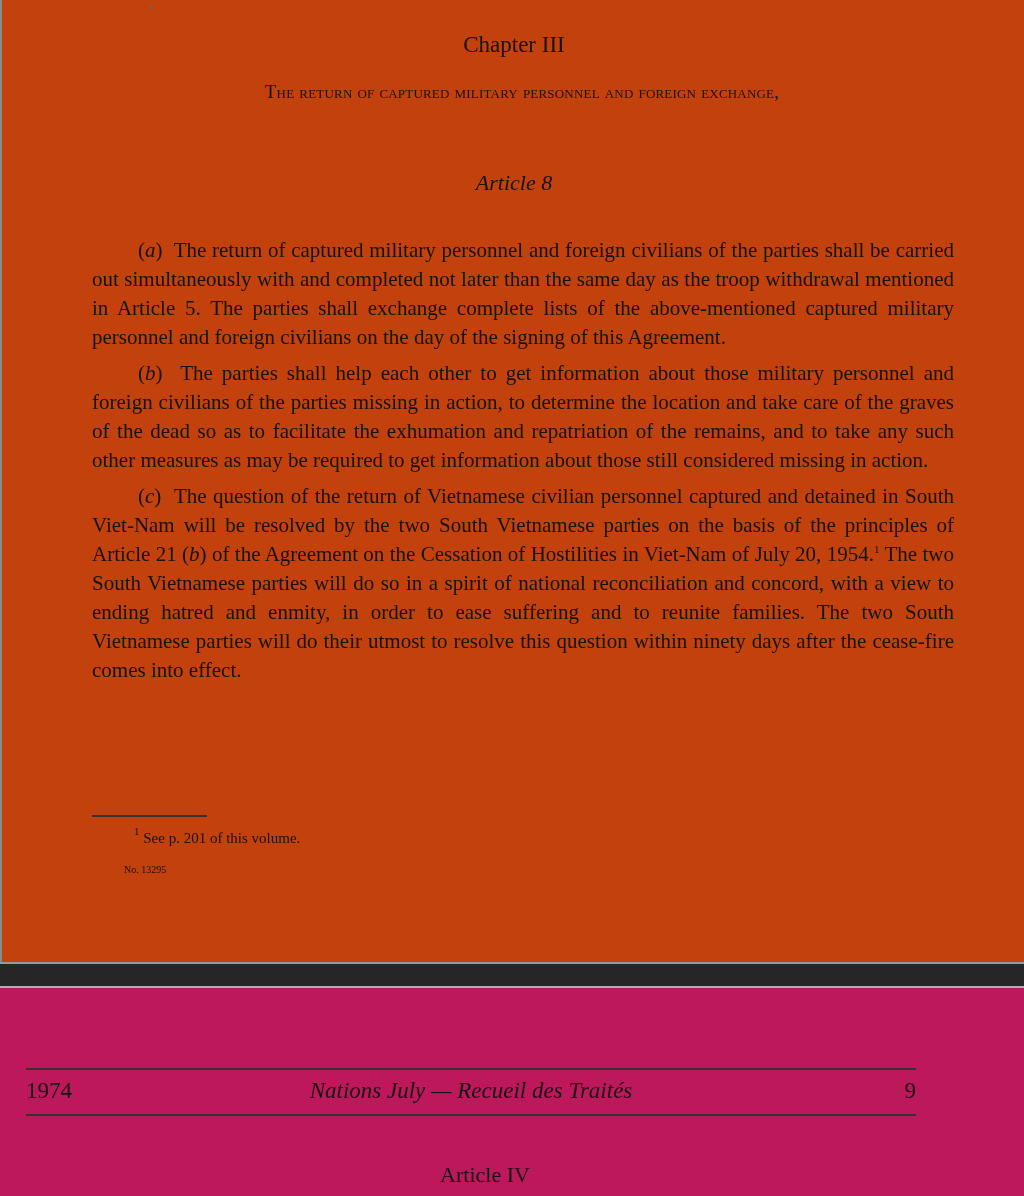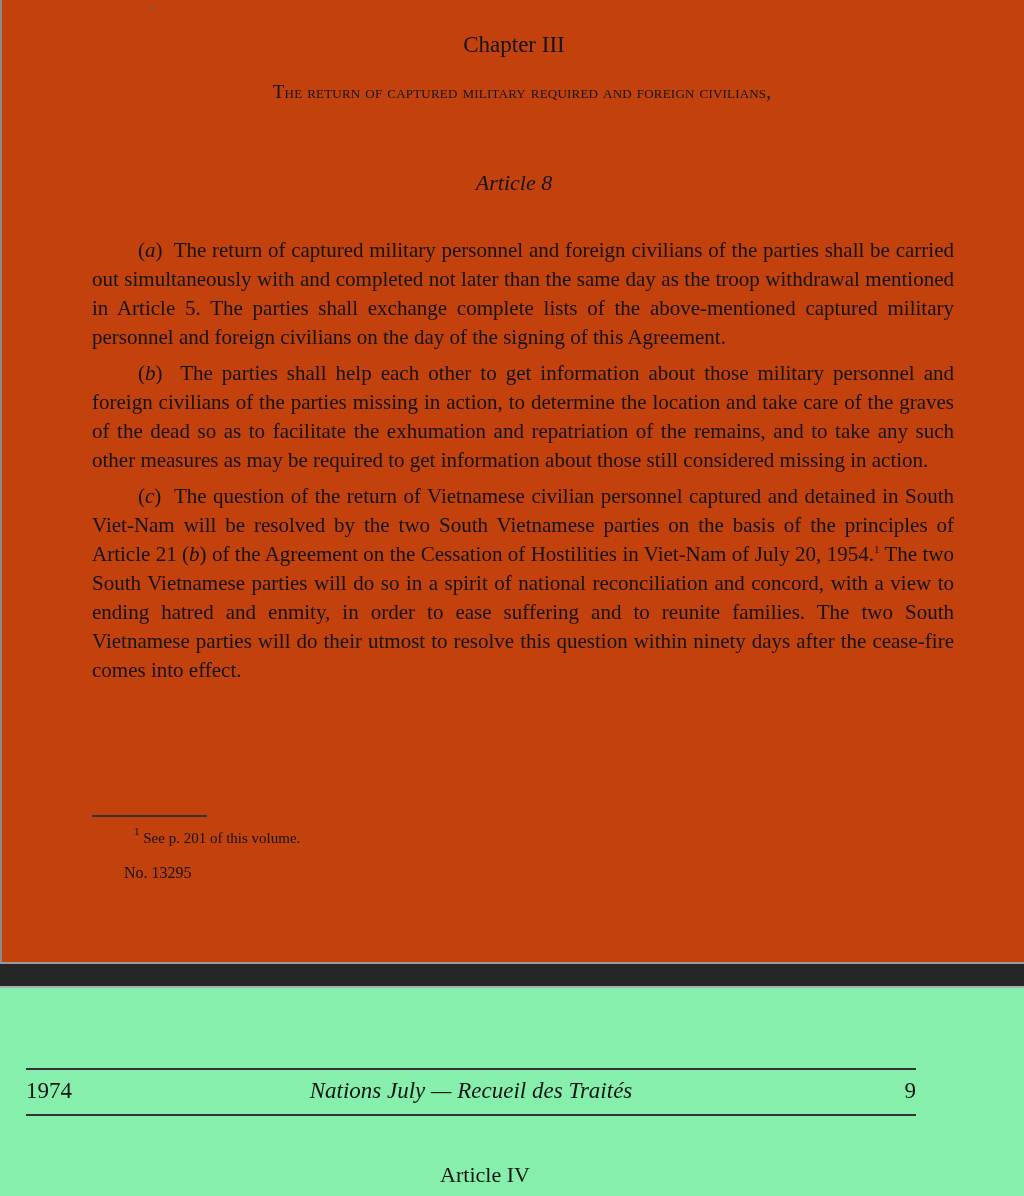--- a/index.html
+++ b/index.html
@@ -38,31 +38,31 @@
   .para .label { font-style: normal; }
   .para .label i { font-style: italic; }
   sup { font-size: 11px; vertical-align: 8px; line-height: 0; }
   .fn-rule {
     position: absolute; left: 90px; top: 815px; width: 115px; height: 2px; background: #333;
   }
   .footnote {
     position: absolute; left: 132px; top: 830px; font-size: 15px;
   }
   .doc-number {
-    position: absolute; left: 122px; top: 864px; font-size: 16px;
+    position: absolute; left: 122px; top: 864px; font-size: 10px;
   }
   .dark-band {
     position: absolute; left: 0; top: 962px; width: 1024px; height: 26px;
     background: #262626;
     border-top: 2px solid #9a9a9a;
     border-bottom: 2px solid #b0b0b0;
     box-sizing: border-box;
   }
   .page-bottom {
-    position: absolute; left: 0; top: 988px; width: 1024px; height: 208px; background: #86efac;
+    position: absolute; left: 0; top: 988px; width: 1024px; height: 208px; background: #be185d;
   }
   .running-head {
     position: absolute; left: 26px; width: 890px; top: 80px; height: 44px;
     border-top: 2px solid #333; border-bottom: 2px solid #333;
   }
   .running-head .year { position: absolute; left: 0; top: 8px; font-size: 23px; }
   .running-head .journal { position: absolute; left: 0; right: 0; text-align: center; top: 8px; font-size: 23px; font-style: italic; }
   .running-head .pageno { position: absolute; right: 0; top: 8px; font-size: 23px; }
   .next-chapter {
     position: absolute; left: 0; width: 970px; text-align: center; top: 174px; font-size: 22px;
@@ -70,21 +70,21 @@
 </style>
 </head>
 <body>
 
 <div class="page-top">
   <div class="speck"></div>
 
   <div class="chapter-title">Chapter III</div>
 
   <div class="chapter-subtitle">
-    <div>The return of captured military required and foreign civilians,</div>
+    <div>The return of captured military personnel and foreign exchange,</div>
   </div>
 
   <div class="article-title">Article 8</div>
 
   <div class="body">
     <p class="para">
       <span class="label">(<i>a</i>)</span>&nbsp;
       <span>The return of captured military personnel and foreign civilians of the parties shall be carried out simultaneously with and completed not later than the same day as the troop withdrawal mentioned in Article 5. The parties shall exchange complete lists of the above-mentioned captured military personnel and foreign civilians on the day of the signing of this Agreement.</span>
     </p>
     <p class="para">

